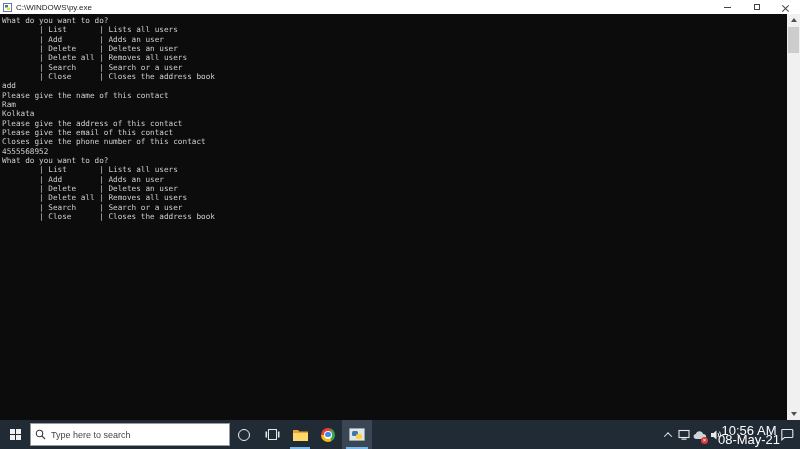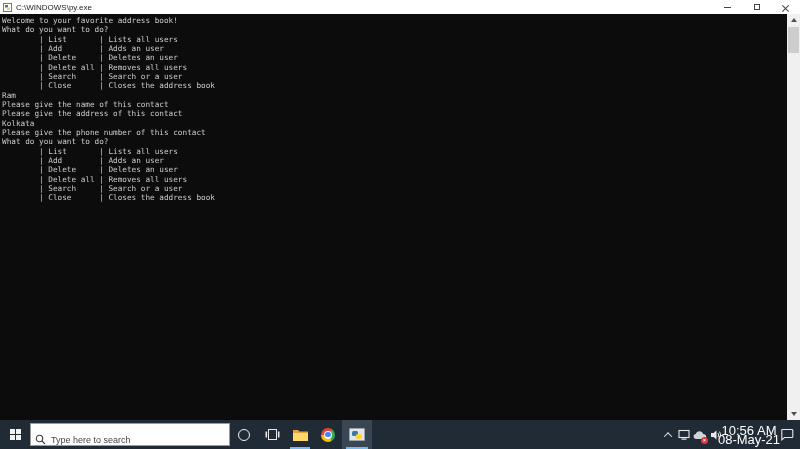--- a/index.html
+++ b/index.html
@@ -55,21 +55,21 @@
     background:#212b36; display:flex; align-items:stretch; color:#e8e8e8;
   }
   .tb-btn { position:relative; display:flex; align-items:center; justify-content:center; flex:0 0 auto; }
   .start-button { width:30px; }
   .win-logo { display:grid; grid-template-columns:5px 5px; grid-template-rows:5px 5px; gap:1px; }
   .win-logo span { background:#f2f2f2; }
 
   .search-box {
     flex:0 0 auto; width:200px; height:23px; margin-top:3px;
     background:#ffffff; border:1px solid #9a9a9a;
-    display:flex; align-items:flex-end; padding:0 4px;
+    display:flex; align-items:center; padding:0 4px;
   }
   .search-box input {
     border:none; outline:none; background:transparent;
     font-family:"Liberation Sans", sans-serif; font-size:9px; color:#333;
     flex:1 1 auto; min-width:0;
   }
   .search-box input::placeholder { color:#454545; opacity:1; }
   .mag-icon { width:11px; height:11px; margin-right:5px; flex:0 0 auto; }
 
   .app-btn { width:28px; }
@@ -120,33 +120,35 @@
           <span class="glyph-restore"></span>
         </div>
       <div class="win-btn">
           <span class="glyph-close"></span>
         </div>
     </div>
   </div>
 
   <div class="console">
     <div class="console-output">
-        <div class="console-line">Welcome to your favorite address book!</div>
         <div class="console-line">What do you want to do?</div>
         <div class="console-line">        | List       | Lists all users</div>
         <div class="console-line">        | Add        | Adds an user</div>
         <div class="console-line">        | Delete     | Deletes an user</div>
         <div class="console-line">        | Delete all | Removes all users</div>
         <div class="console-line">        | Search     | Search or a user</div>
         <div class="console-line">        | Close      | Closes the address book</div>
+        <div class="console-line">add</div>
+        <div class="console-line">Please give the name of this contact</div>
         <div class="console-line">Ram</div>
-        <div class="console-line">Please give the name of this contact</div>
+        <div class="console-line">Kolkata</div>
         <div class="console-line">Please give the address of this contact</div>
-        <div class="console-line">Kolkata</div>
-        <div class="console-line">Please give the phone number of this contact</div>
+        <div class="console-line">Please give the email of this contact</div>
+        <div class="console-line">Closes give the phone number of this contact</div>
+        <div class="console-line">4555568952</div>
         <div class="console-line">What do you want to do?</div>
         <div class="console-line">        | List       | Lists all users</div>
         <div class="console-line">        | Add        | Adds an user</div>
         <div class="console-line">        | Delete     | Deletes an user</div>
         <div class="console-line">        | Delete all | Removes all users</div>
         <div class="console-line">        | Search     | Search or a user</div>
         <div class="console-line">        | Close      | Closes the address book</div>
       </div>
     <div class="scrollbar">
       <div class="sb-arrow sb-arrow-up">

